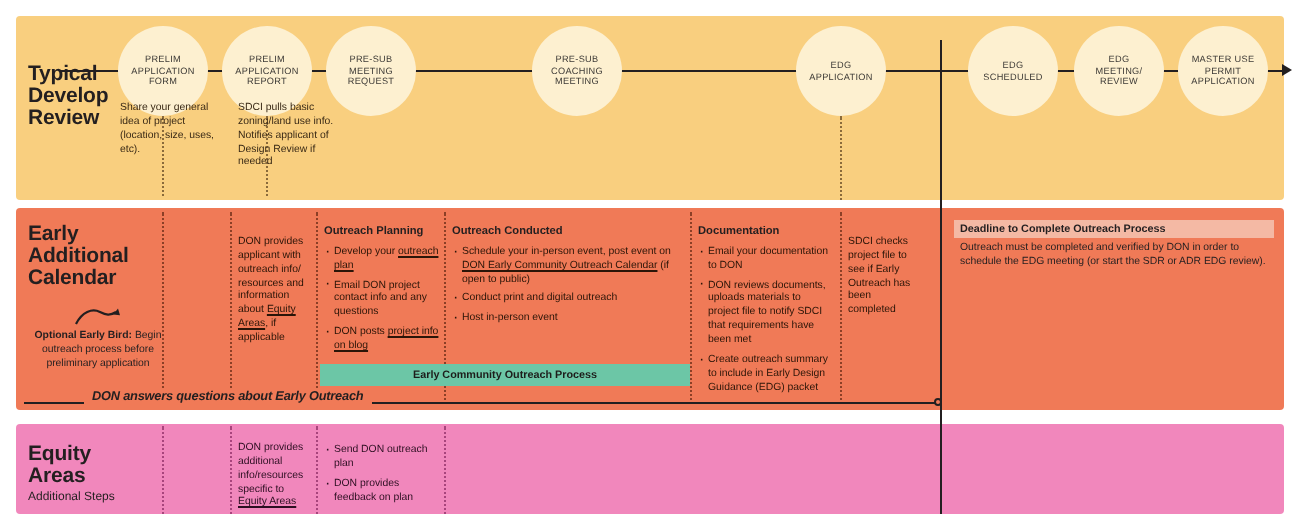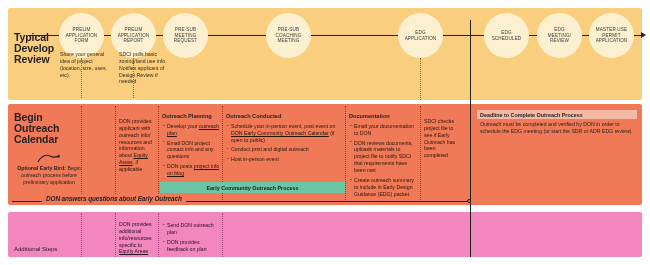--- a/index.html
+++ b/index.html
@@ -76,25 +76,29 @@
   <div class="band" id="band-outreach"></div>
   <div class="band" id="band-equity"></div>
 
   <div class="row-title" id="title-typical">
     <span>Typical</span><br>
     <span>Develop</span><br>
     <span>Review</span>
   </div>
 
   <div class="row-title" id="title-outreach">
-    <span>Begin</span><br>
-    <span>Outreach</span><br>
+    <span>Early</span><br>
+    <span>Additional</span><br>
     <span>Calendar</span>
   </div>
 
+  <div class="row-title" id="title-equity">
+    <span>Equity</span><br>
+    <span>Areas</span>
+  </div>
   <div class="row-sub" id="sub-equity">Additional Steps</div>
 
   <div id="timeline-axis"></div>
   <div id="axis-arrow"></div>
 
   <div class="node" style="left:59px;top:13px;width:45px;height:45px;">
     <span><span>PRELIM</span><br><span>APPLICATION</span><br><span>FORM</span></span>
   </div>
   <div class="node" style="left:111px;top:13px;width:45px;height:45px;">
     <span><span>PRELIM</span><br><span>APPLICATION</span><br><span>REPORT</span></span>

